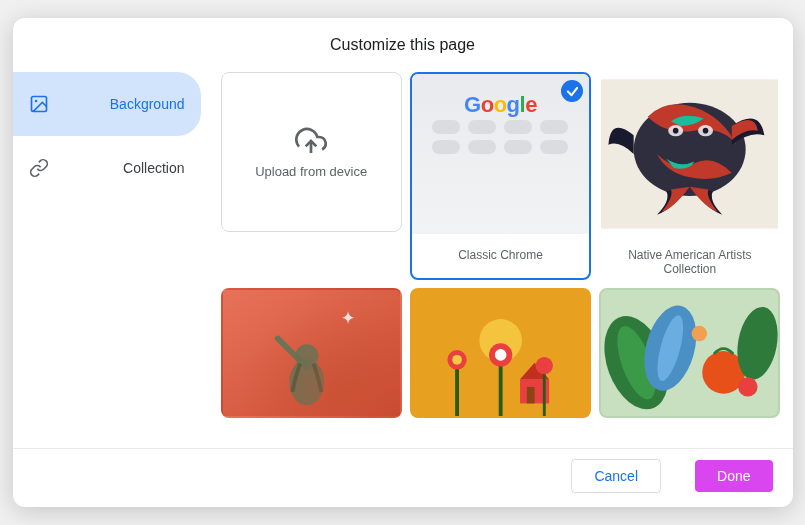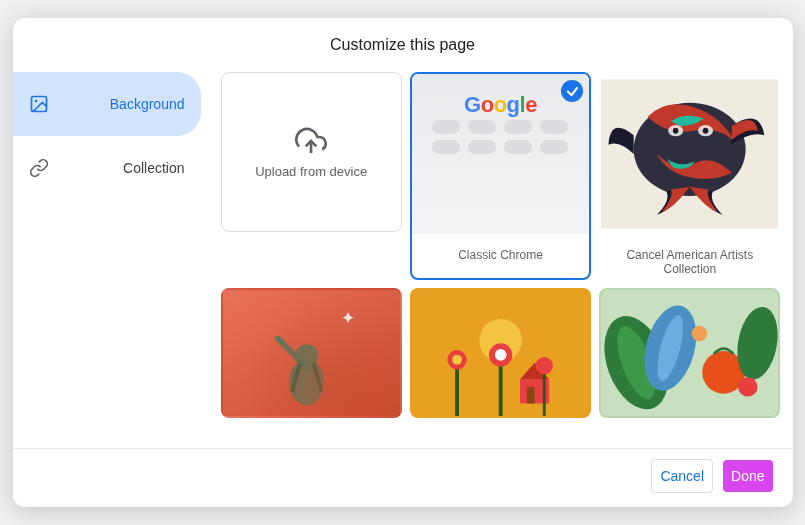--- a/index.html
+++ b/index.html
@@ -195,27 +195,28 @@
     
     .dialog-footer {
       display: flex;
       justify-content: flex-end;
       align-items: center;
       gap: 10px;
       padding: 10px 20px 14px 20px;
       border-top: 1px solid #e8eaed;
     }
     .btn {
-      padding: 8px 8px;
+      padding: 8px 22px;
       border-radius: 4px;
       font-size: 14px;
       font-weight: 500;
       border: none;
       cursor: pointer;
       outline: none;
+      margin-left: 24px;
     }
     .btn-cancel {
       background: #fff;
       color: #1a73e8;
       border: 1px solid #dadce0;
     }
     .btn-done {
       background: #d946ef;
       color: #fff;
     }
@@ -343,21 +344,21 @@
               <path d="M140,50 Q170,30 175,60 Q160,55 140,70 Z" fill="#1a1a2e"></path>
               <path d="M140,50 Q165,35 168,55 Q155,52 140,65 Z" fill="#c0392b"></path>
               <path d="M35,60 Q10,40 8,70 Q20,65 35,80 Z" fill="#1a1a2e"></path>
 
               <path d="M95,115 Q75,140 60,145 Q75,130 70,120 Z" fill="#1a1a2e"></path>
               <path d="M95,115 Q115,140 130,145 Q115,130 120,120 Z" fill="#1a1a2e"></path>
               <path d="M95,115 Q78,138 65,142 Q78,126 75,118 Z" fill="#c0392b"></path>
               <path d="M95,115 Q112,138 125,142 Q112,126 115,118 Z" fill="#c0392b"></path>
             </svg>
           </div>
-          <div class="caption">Cancel American Artists Collection</div>
+          <div class="caption">Native American Artists Collection</div>
         </div>
 
         <div class="grid-item thumb-cell thumb-salmon">
           <svg width="100%" height="100%" viewBox="0 0 190 130" xmlns="http://www.w3.org/2000/svg" preserveAspectRatio="xMidYMid slice">
             <defs>
               <linearGradient id="salmonGrad" x1="0%" y1="0%" x2="100%" y2="100%">
                 <stop offset="0%" style="stop-color:#e8735a"></stop>
                 <stop offset="100%" style="stop-color:#c94a30"></stop>
               </linearGradient>
             </defs>

